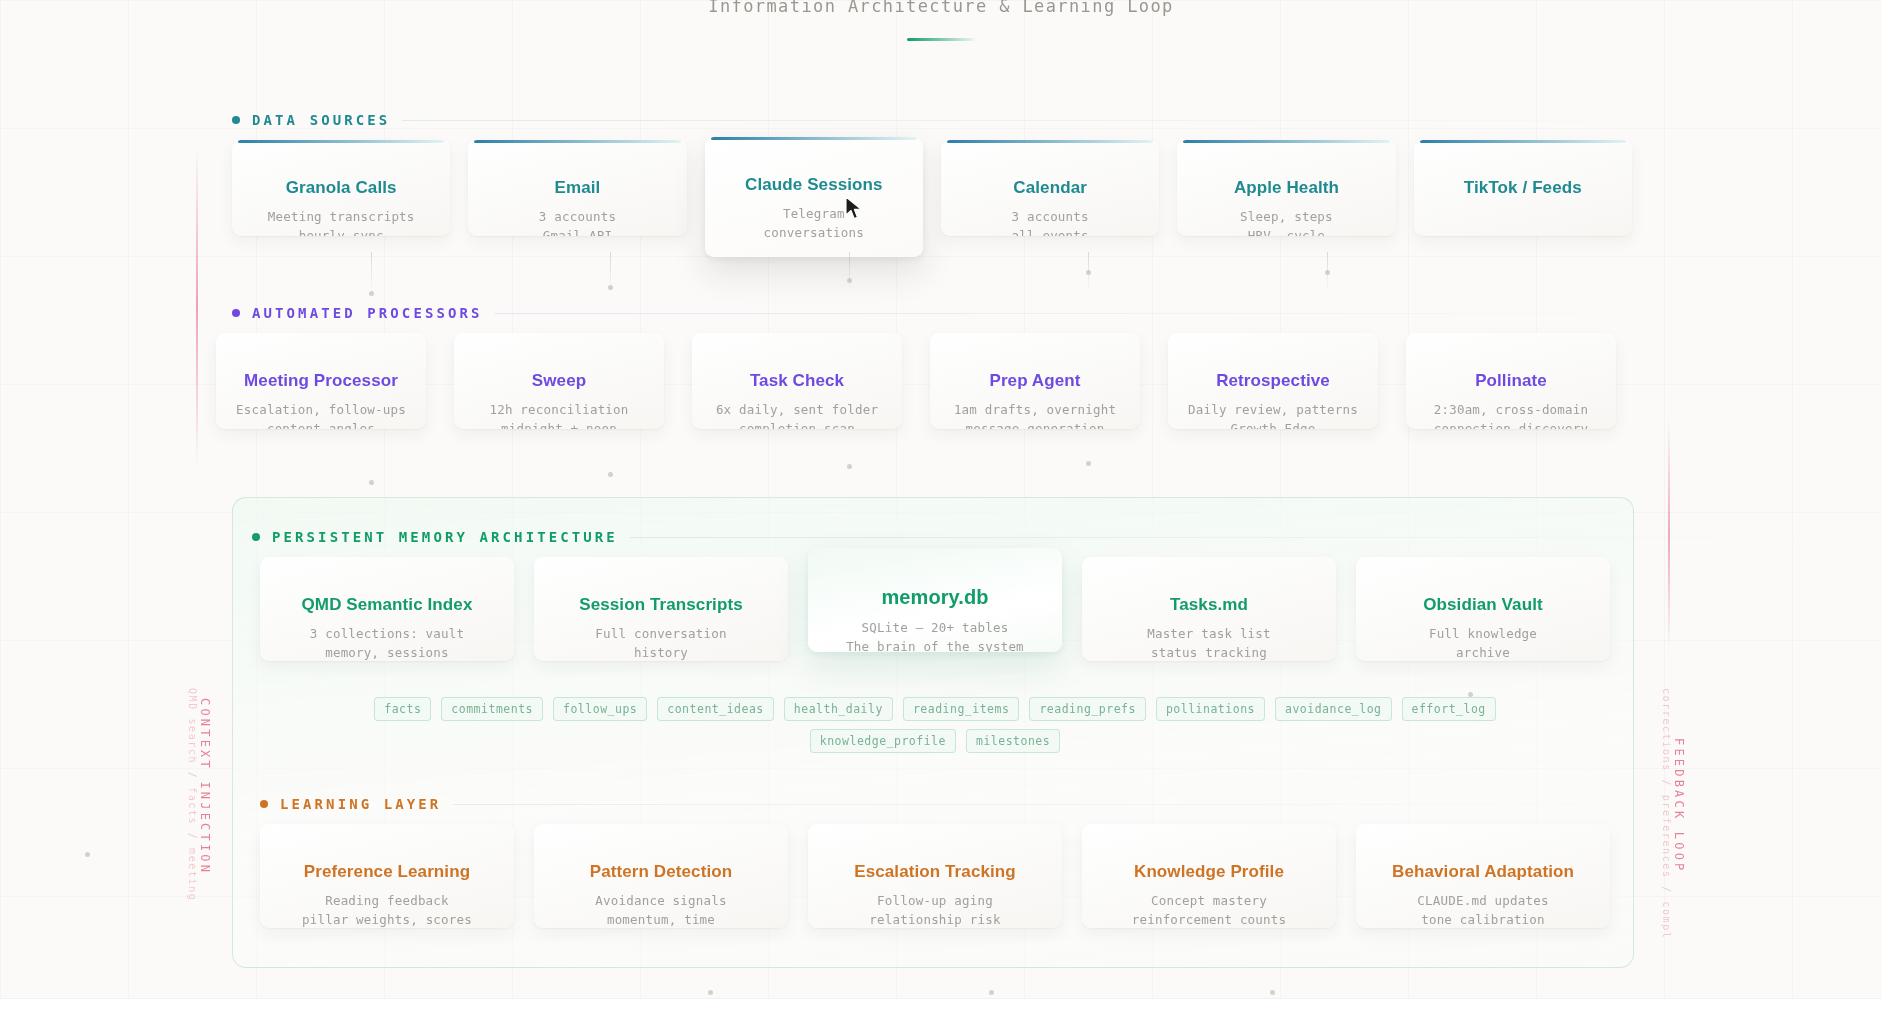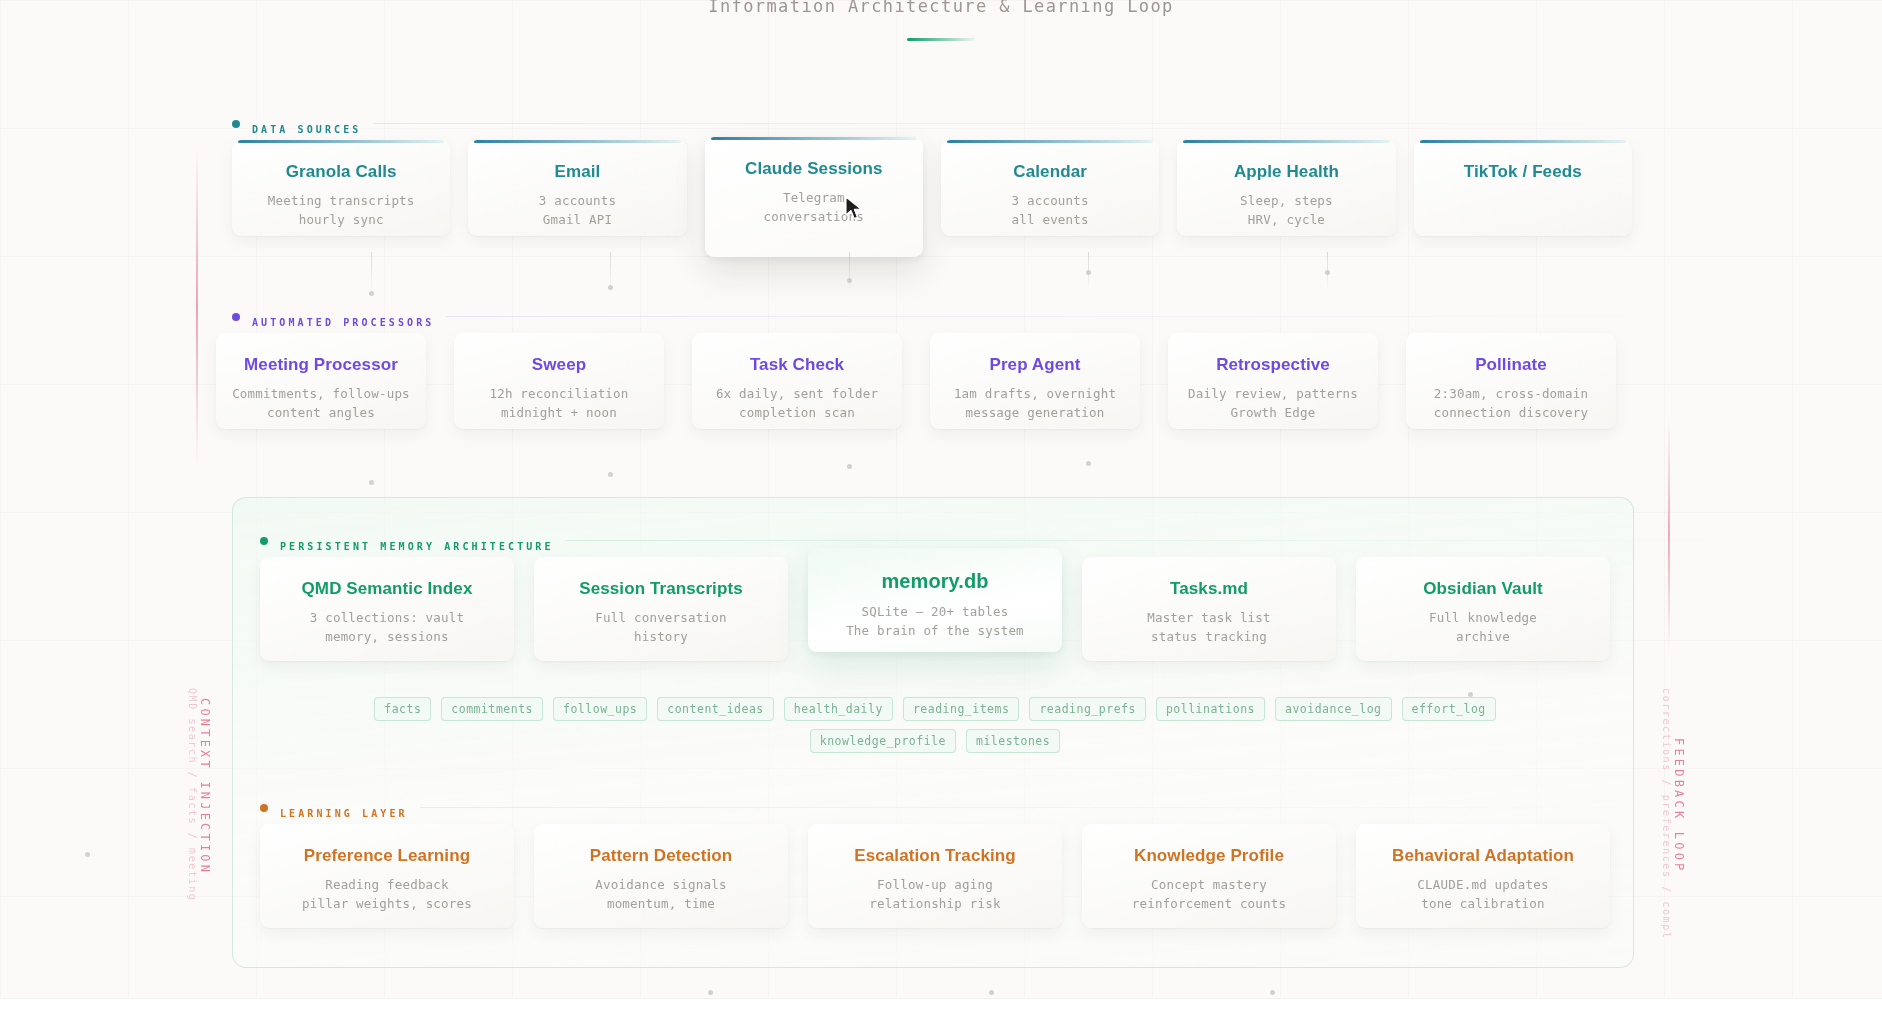--- a/index.html
+++ b/index.html
@@ -74,24 +74,23 @@
 
   
   .sec-head {
     position: absolute;
     display: flex; align-items: center; gap: 12px;
     white-space: nowrap;
   }
   .sec-dot { width: 8px; height: 8px; border-radius: 50%; flex: 0 0 auto; }
   .sec-label {
     font-family: "DejaVu Sans Mono", monospace;
-    font-size: 10px;
+    font-size: 14px;
     letter-spacing: 3.1px;
     font-weight: bold;
-    margin-top: 12px;
   }
   .sec-rule { height: 1px; flex: 0 0 auto; }
 
   
   .grid { position: absolute; display: flex; }
 
   .card {
     position: relative;
     border-radius: 9px;
     background: linear-gradient(165deg, #ffffff 0%, #f7f6f3 100%);
@@ -104,20 +103,21 @@
     content: "";
     position: absolute; top: 0; left: 6px; right: 6px; height: 3px;
     border-radius: 3px;
   }
   .card-title {
     font-size: 17px;
     font-weight: bold;
     letter-spacing: .1px;
     margin-bottom: 9px;
     white-space: nowrap;
+    margin-top: 16px;
   }
   .card-sub {
     font-family: "DejaVu Sans Mono", monospace;
     font-size: 12.5px;
     line-height: 1.55;
     color: #a2a09b;
     letter-spacing: .2px;
     white-space: nowrap;
   }
 
@@ -264,21 +264,21 @@
 
   <div class="sec-head" id="head-1" style="left:232px; top:305px;">
     <span class="sec-dot" style="background: rgb(111, 74, 224);"></span>
     <span class="sec-label" style="color: rgb(111, 74, 224);">AUTOMATED PROCESSORS</span>
     <span class="sec-rule" style="width: 1240px; background: linear-gradient(to right, rgba(111, 74, 224, 0.133), rgba(111, 74, 224, 0));"></span>
   </div>
   <div class="grid t-purple" id="grid-1" style="left:216px; top:333px; width:1400px; gap:28px;">
       <div class="card" style="flex: 1 1 0px; height: 96px;">
         <div class="card-title">Meeting Processor</div>
         <div class="card-sub">
-          <div>Commitments, follow-ups</div>
+          <div>Escalation, follow-ups</div>
           <div>content angles</div>
         </div>
       </div>
       <div class="card" style="flex: 1 1 0px; height: 96px;">
         <div class="card-title">Sweep</div>
         <div class="card-sub">
           <div>12h reconciliation</div>
           <div>midnight + noon</div>
         </div>
       </div>
@@ -305,21 +305,21 @@
       </div>
       <div class="card" style="flex: 1 1 0px; height: 96px;">
         <div class="card-title">Pollinate</div>
         <div class="card-sub">
           <div>2:30am, cross-domain</div>
           <div>connection discovery</div>
         </div>
       </div>
     </div>
 
-  <div class="sec-head" id="head-2" style="left:260px; top:529px;justify-content:center;">
+  <div class="sec-head" id="head-2" style="left:252px; top:529px;justify-content:center;">
     <span class="sec-dot" style="background: rgb(18, 156, 104);"></span>
     <span class="sec-label" style="color: rgb(18, 156, 104);">PERSISTENT MEMORY ARCHITECTURE</span>
     <span class="sec-rule" style="width: 1230px; background: linear-gradient(to right, rgba(18, 156, 104, 0.133), rgba(18, 156, 104, 0));"></span>
   </div>
   <div class="grid t-green" id="grid-2" style="left:260px; top:557px; width:1350px; gap:20px;">
       <div class="card" style="flex: 1 1 0px; height: 104px;">
         <div class="card-title">QMD Semantic Index</div>
         <div class="card-sub">
           <div>3 collections: vault</div>
           <div>memory, sessions</div>

